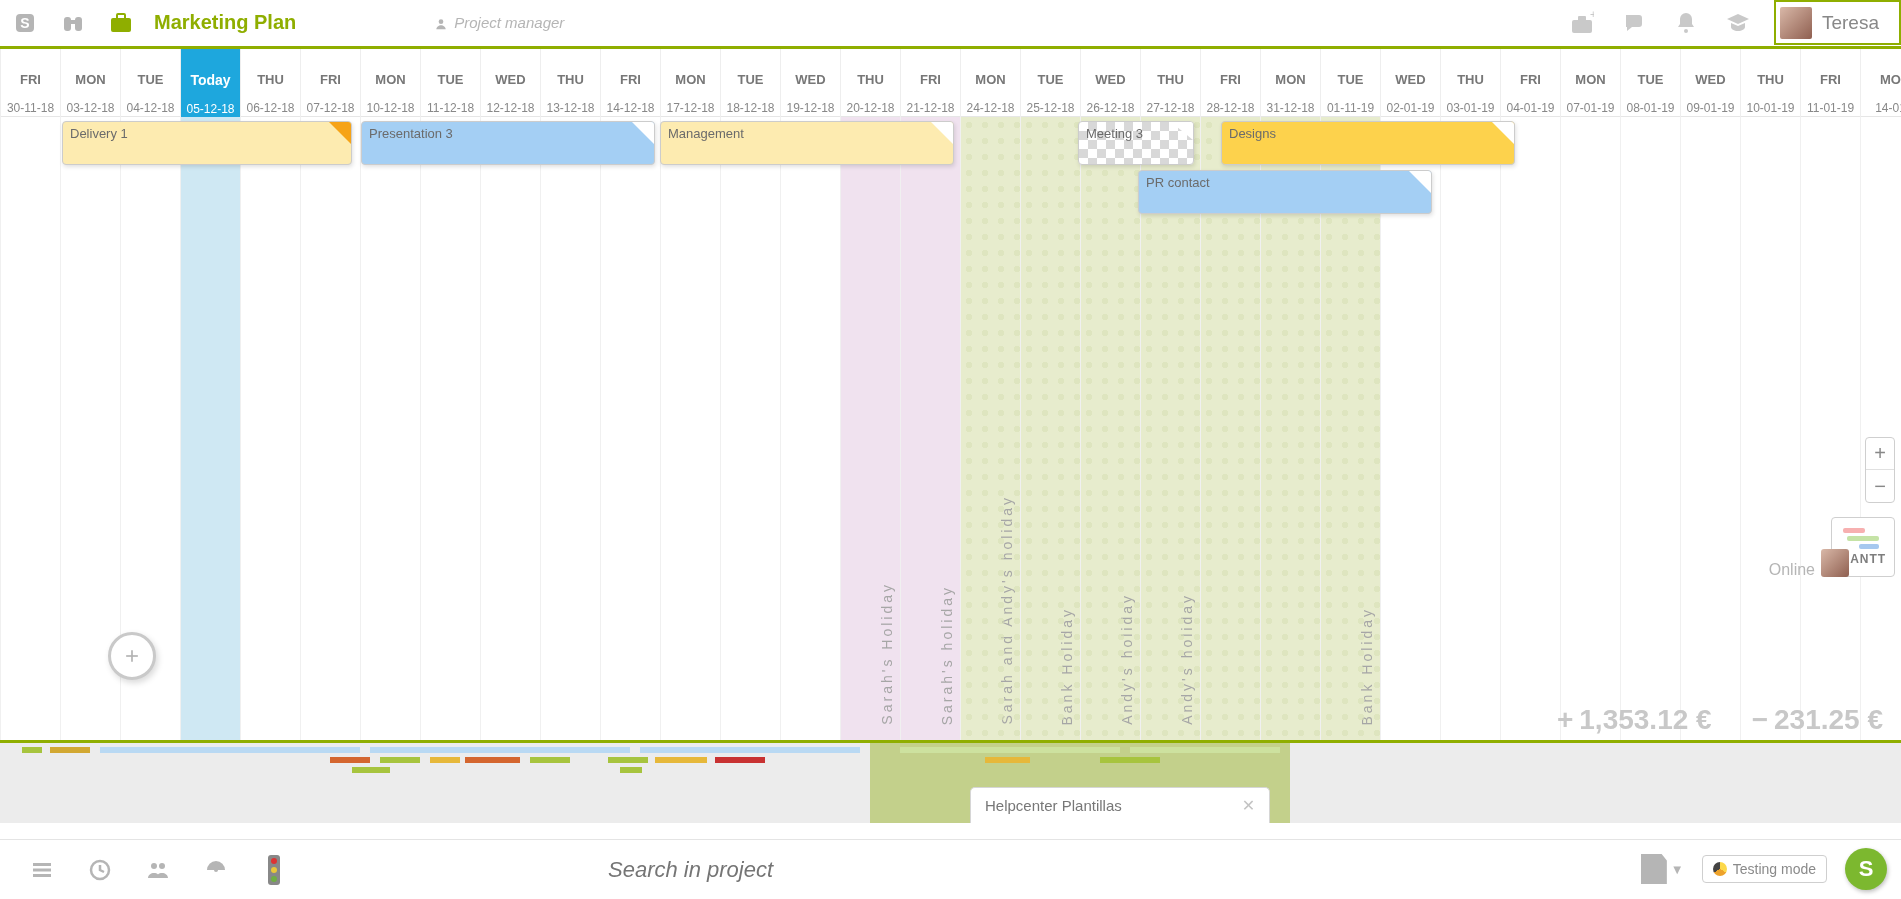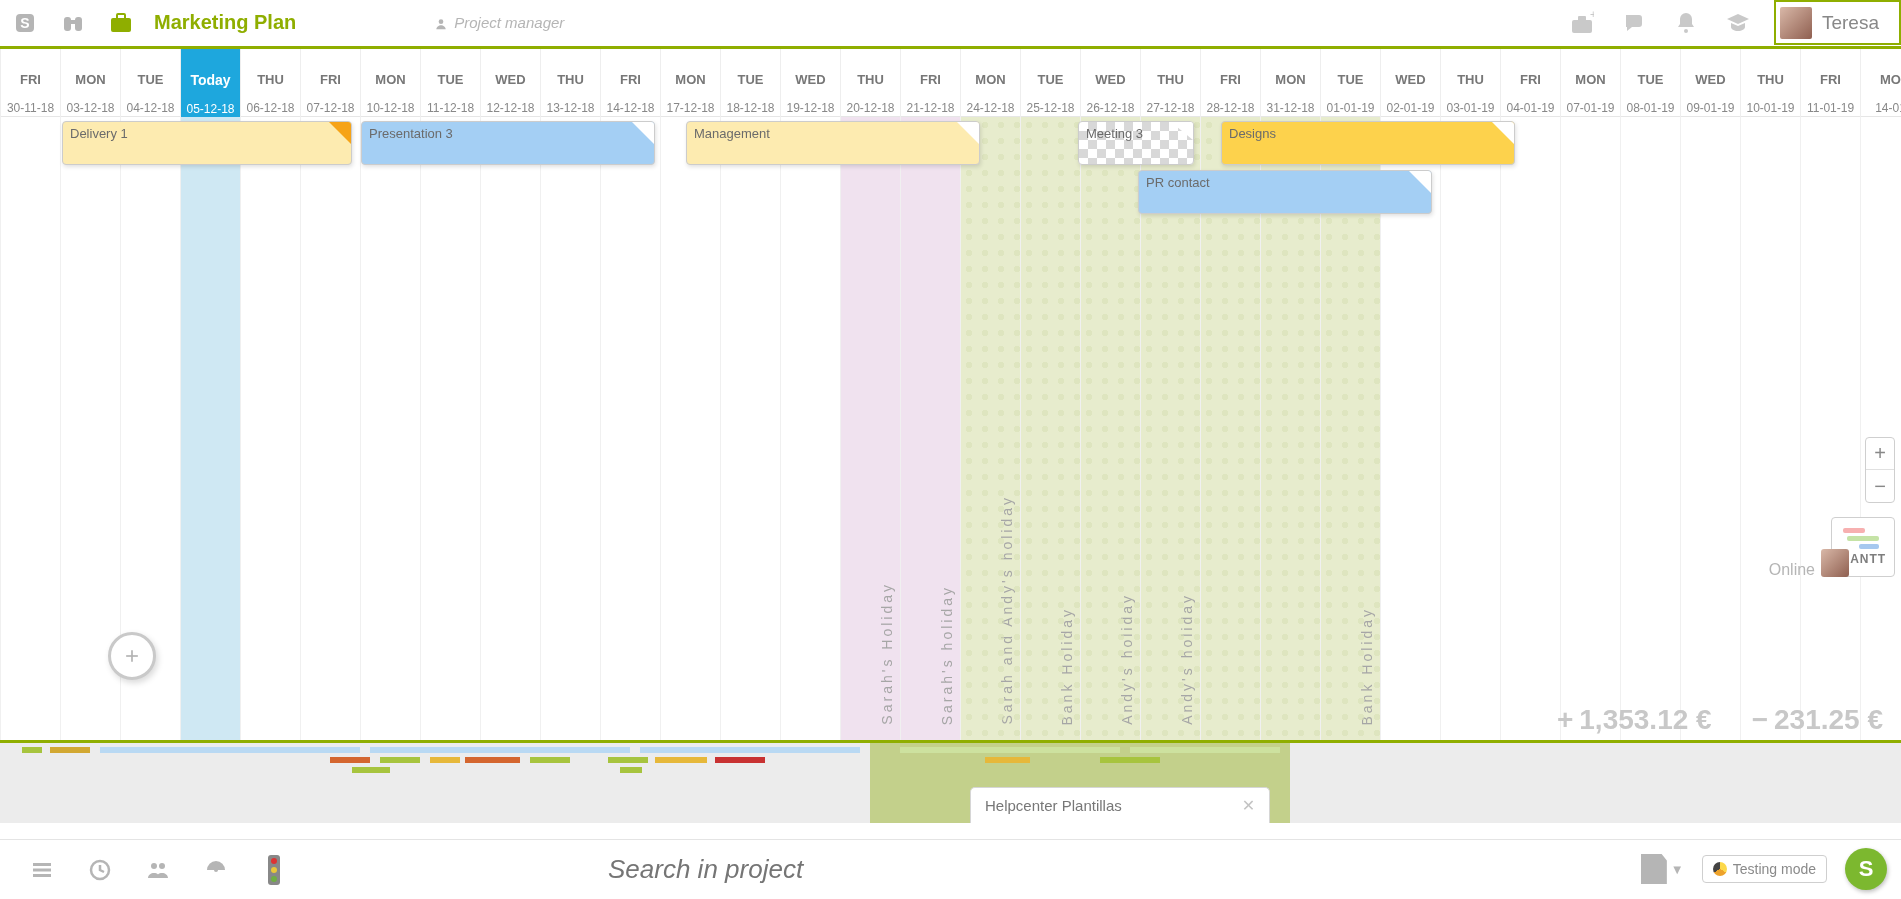--- a/index.html
+++ b/index.html
@@ -76,21 +76,21 @@
 .greensep { position:absolute; left:0; right:0; height:3px; background:#8fae00; bottom:156px;}
 .mini { position:absolute; left:0; right:0; height:80px; bottom:76px; background:#ececec; }
 .mini .mrow { position:absolute; height:6px;}
 .mini .mblk { position:absolute; bottom:0; top:0; background:#c3d08b; }
 
 
 .bottombar { position:absolute; left:0; right:0; bottom:0; height:60px; background:#fff; display:flex; align-items:center; border-top:1px solid #e4e4e4; }
 .bb-icons { display:flex; gap:30px; padding-left:28px; color:#b5b5b5;}
 .bb-icon { width:28px; height:28px; display:flex; align-items:center; justify-content:center; position:relative;}
 .search { flex:1; margin-left:320px; }
-.search input { width:260px; border:none; font-size:26px; color:#bbb; outline:none; font-style:italic;}
+.search input { width:260px; border:none; font-size:22px; color:#bbb; outline:none; font-style:italic;}
 .helptab { position:absolute; left:970px; bottom:76px; height:36px; border:1px solid #d6d6d6; border-bottom:none; border-radius:5px 5px 0 0; background:#fff; display:flex; align-items:center; gap:120px; padding:0 14px;}
 .helptab .ht-label{ color:#777; font-size:15px;}
 .helptab .ht-x { color:#c3c3c3; font-size:16px; cursor:pointer;}
 .bb-right { position:absolute; right:14px; bottom:0; height:60px; display:flex; align-items:center; gap:18px;}
 .doc-icon { width:26px; height:30px; background:#b5b5b5; clip-path:polygon(0 0,80% 0,100% 22%,100% 100%,0 100%); position:relative;}
 .doc-caret { color:#b5b5b5; font-size:13px;}
 .testing { border:1px solid #cfcfcf; border-radius:4px; padding:5px 10px; display:flex; align-items:center; gap:6px; color:#8a8a8a; font-size:14px;}
 .testing .tball{ width:14px; height:14px; border-radius:50%; background:conic-gradient(#fcd84a 0 120deg,#eda22b 120deg 240deg,#444 240deg 360deg);}
 .bigS { width:42px; height:42px; border-radius:50%; background:#7cb82f; display:flex; align-items:center; justify-content:center; color:#fff; font-weight:bold; font-size:22px; box-shadow:1px 2px 4px rgba(0,0,0,.25);}
 
@@ -251,21 +251,21 @@
       <div class="dow">FRI</div>
       <div class="dd">28-12-18</div>
     </div>
     <div class="daycell" style="left: 1260px;">
       <div class="dow">MON</div>
       <div class="dd">31-12-18</div>
       <div class="wk">W 1</div>
     </div>
     <div class="daycell" style="left: 1320px;">
       <div class="dow">TUE</div>
-      <div class="dd">01-01-19</div>
+      <div class="dd">01-11-19</div>
     </div>
     <div class="daycell" style="left: 1380px;">
       <div class="dow">WED</div>
       <div class="dd">02-01-19</div>
     </div>
     <div class="daycell" style="left: 1440px;">
       <div class="dow">THU</div>
       <div class="dd">03-01-19</div>
     </div>
     <div class="daycell" style="left: 1500px;">
@@ -349,21 +349,21 @@
     <div class="col" style="left: 0px;"></div>
 
   <div class="bar yellow" style="left:62px; top:4px; width:290px;">
     <span>Delivery 1</span>
     <div class="corner-y"></div>
   </div>
   <div class="bar blue" style="left:361px; top:4px; width:294px;">
     <span>Presentation 3</span>
     <div class="corner-b"></div>
   </div>
-  <div class="bar yellow" style="left:660px; top:4px; width:294px;margin-left:26px;">
+  <div class="bar yellow" style="left:660px; top:4px; width:294px;">
     <span>Management</span>
     <div class="corner" style="clip-path:polygon(0 0,100% 0,100% 100%);"></div>
   </div>
   <div class="bar check" style="left:1078px; top:4px; width:116px;">
     <span>Meeting 3</span>
     <div class="corner-w"></div>
   </div>
   <div class="bar yellow strong" style="left:1198px; top:4px; width:294px;margin-left:23px;">
     <span>Designs</span>
     <div class="corner" style="clip-path:polygon(0 0,100% 0,100% 100%);"></div>

